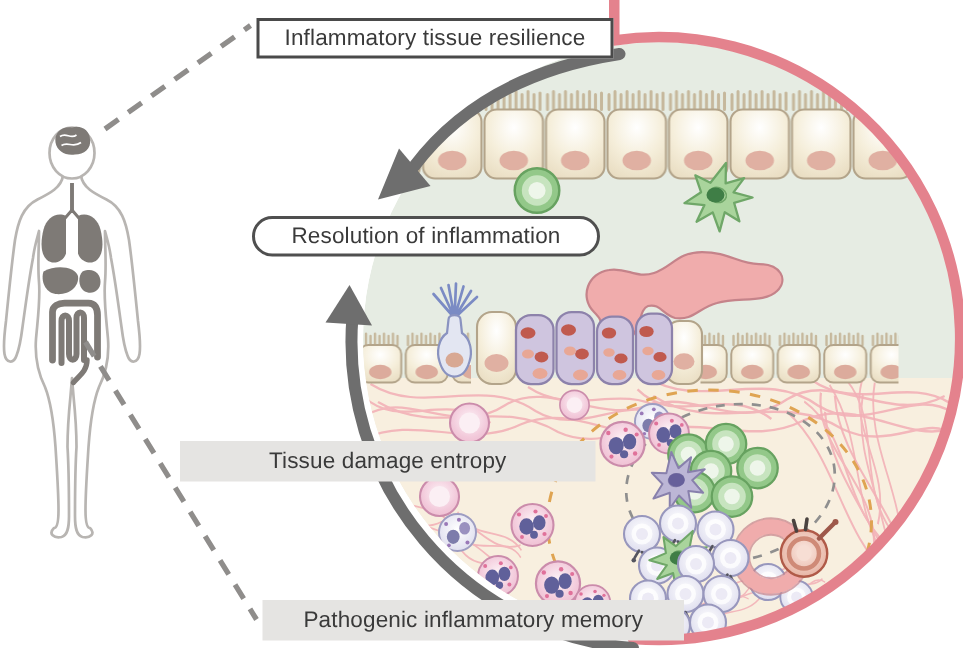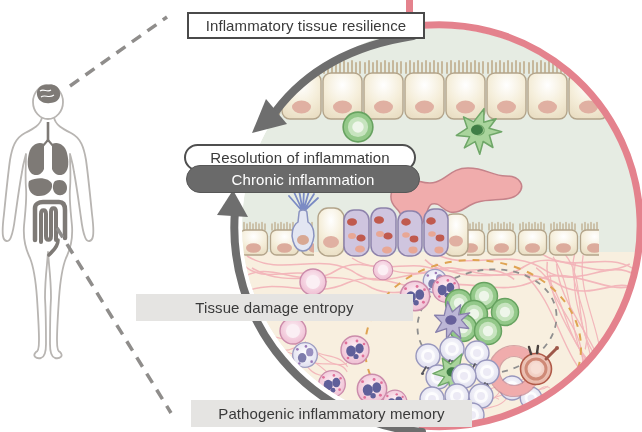--- a/index.html
+++ b/index.html
@@ -1,21 +1,21 @@
 <!DOCTYPE html>
 <html><head>
 <meta charset="utf-8">
 <style>
   html,body{margin:0;padding:0;background:#fff;}
   .stage{position:relative;width:642px;height:432px;background:#fff;overflow:hidden;
          font-family:"Liberation Sans",sans-serif;}
   .stage svg{position:absolute;left:0;top:0;}
   .lbl{position:absolute;display:flex;align-items:center;justify-content:center;
        font-size:15px;line-height:1;color:#3a3a3a;box-sizing:border-box;letter-spacing:.1px;
-       white-space:nowrap;margin-left:16px;}
+       white-space:nowrap;}
   #lb-resilience{left:171px;top:12px;width:238px;height:27px;background:#fff;border:2px solid #4a4a4a;}
   #lb-resolution{left:168px;top:144px;width:232px;height:27px;background:#fff;border:2px solid #4f4f4f;border-radius:14px;}
   #lb-chronic{left:170px;top:165px;width:234px;height:28px;background:#6a6a6a;color:#fff;border:1px solid #575757;border-radius:14px;}
   #lb-entropy{left:120px;top:294px;width:277px;height:27px;background:#e5e4e2;}
   #lb-memory{left:175px;top:400px;width:281px;height:27px;background:#e5e4e2;}
 </style>
 </head>
 <body>
 
 <div class="stage">
@@ -274,16 +274,15 @@
   <g fill="#6e6e6e">
     <path d="M413,36 Q322,50 276,111" fill="none" stroke="#6e6e6e" stroke-width="8" stroke-linecap="round"></path>
     <polygon points="252,133 266,99 287,124"></polygon>
     <path d="M422,432 A205 205 0 0 1 235,211" fill="none" stroke="#6e6e6e" stroke-width="8" stroke-linecap="round"></path>
     <polygon points="233,190 217,215 248,217"></polygon>
   </g>
 </svg>
 
 <div class="lbl" id="lb-resilience">Inflammatory tissue resilience</div>
 <div class="lbl" id="lb-resolution">Resolution of inflammation</div>
-<div class="lbl" id="lb-chronic">Chronic inflammation</div>
 <div class="lbl" id="lb-entropy">Tissue damage entropy</div>
 <div class="lbl" id="lb-memory">Pathogenic inflammatory memory</div>
 </div>
 
 </body></html>

